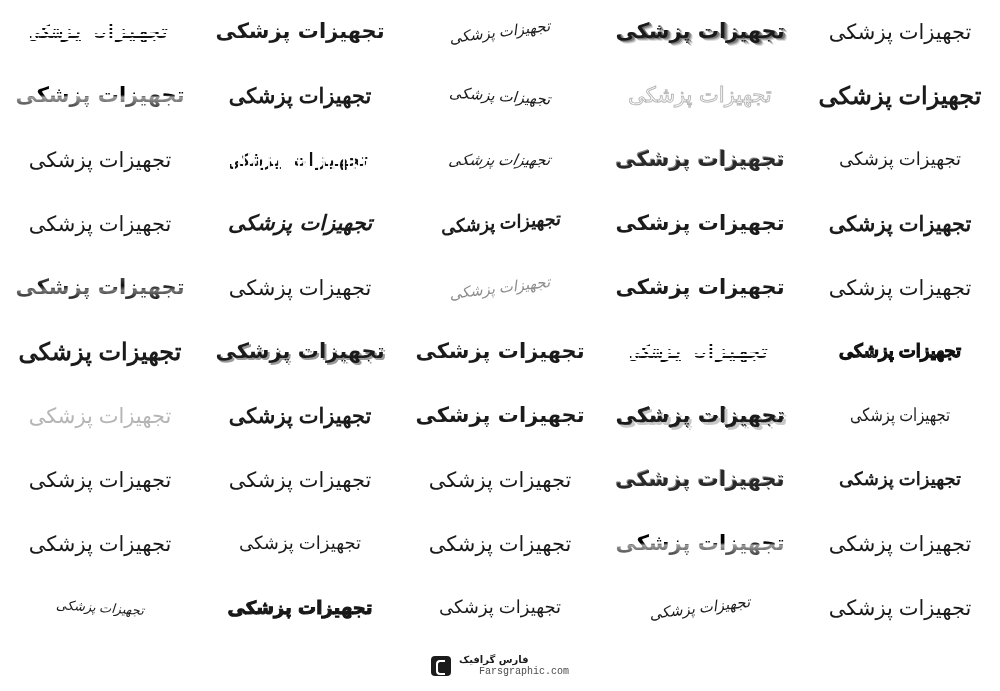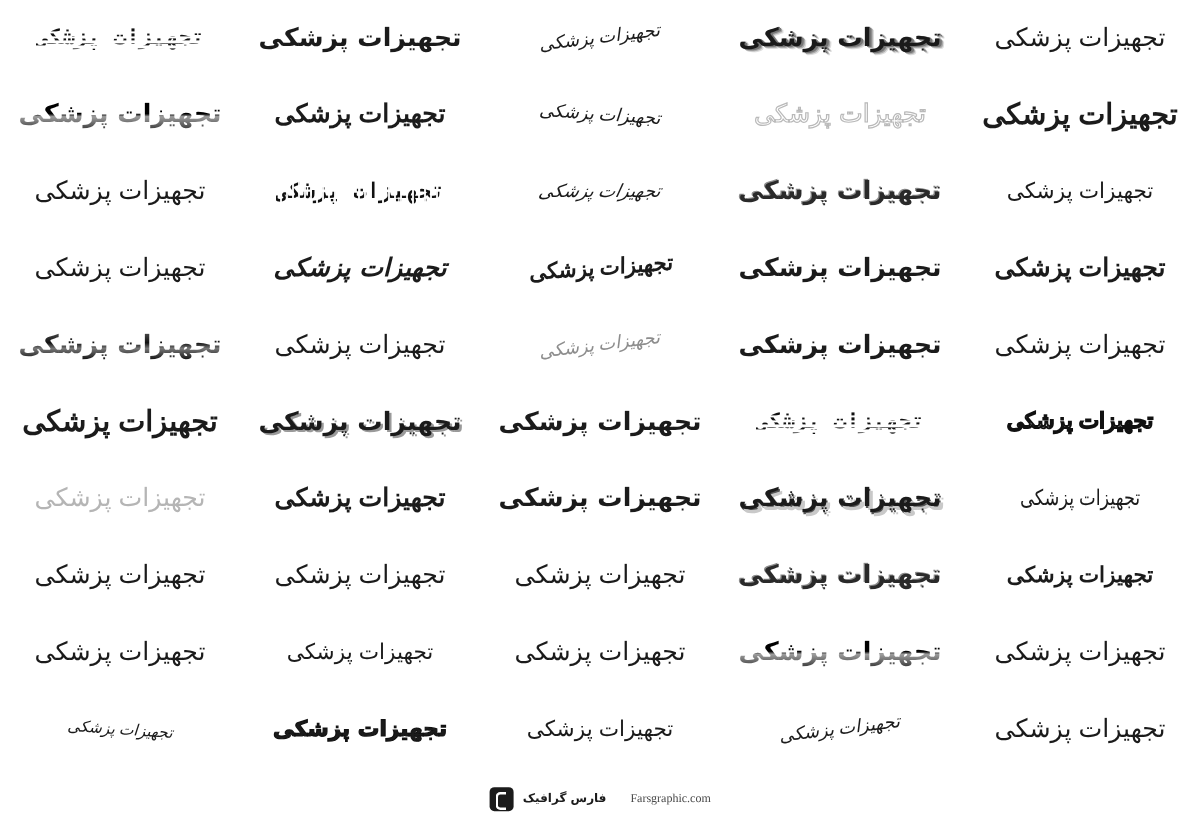--- a/index.html
+++ b/index.html
@@ -130,34 +130,34 @@
     content: "";
     position: absolute;
     left: 5px; top: 4px;
     width: 7px; height: 11px;
     border: 2px solid #fff;
     border-right: none;
     border-radius: 4px 0 0 4px;
   }
   .logo-text {
     display: flex;
-    flex-direction: row;
+    flex-direction: column;
     align-items: flex-start;
     line-height: 1.15;
   }
   .logo-fa {
     font-size: 10px;
     font-weight: 700;
     color: #1b1b1b;
     direction: rtl;
   }
   .logo-en {
     font-size: 10px;
     color: #4a4a4a;
-    font-family: Liberation Serif, serif;
+    font-family: Liberation Mono, monospace;
     padding-left: 20px;
   }
 </style>
 </head>
 <body>
 
 <div id="sheet">
 
   <div class="grid">
 

